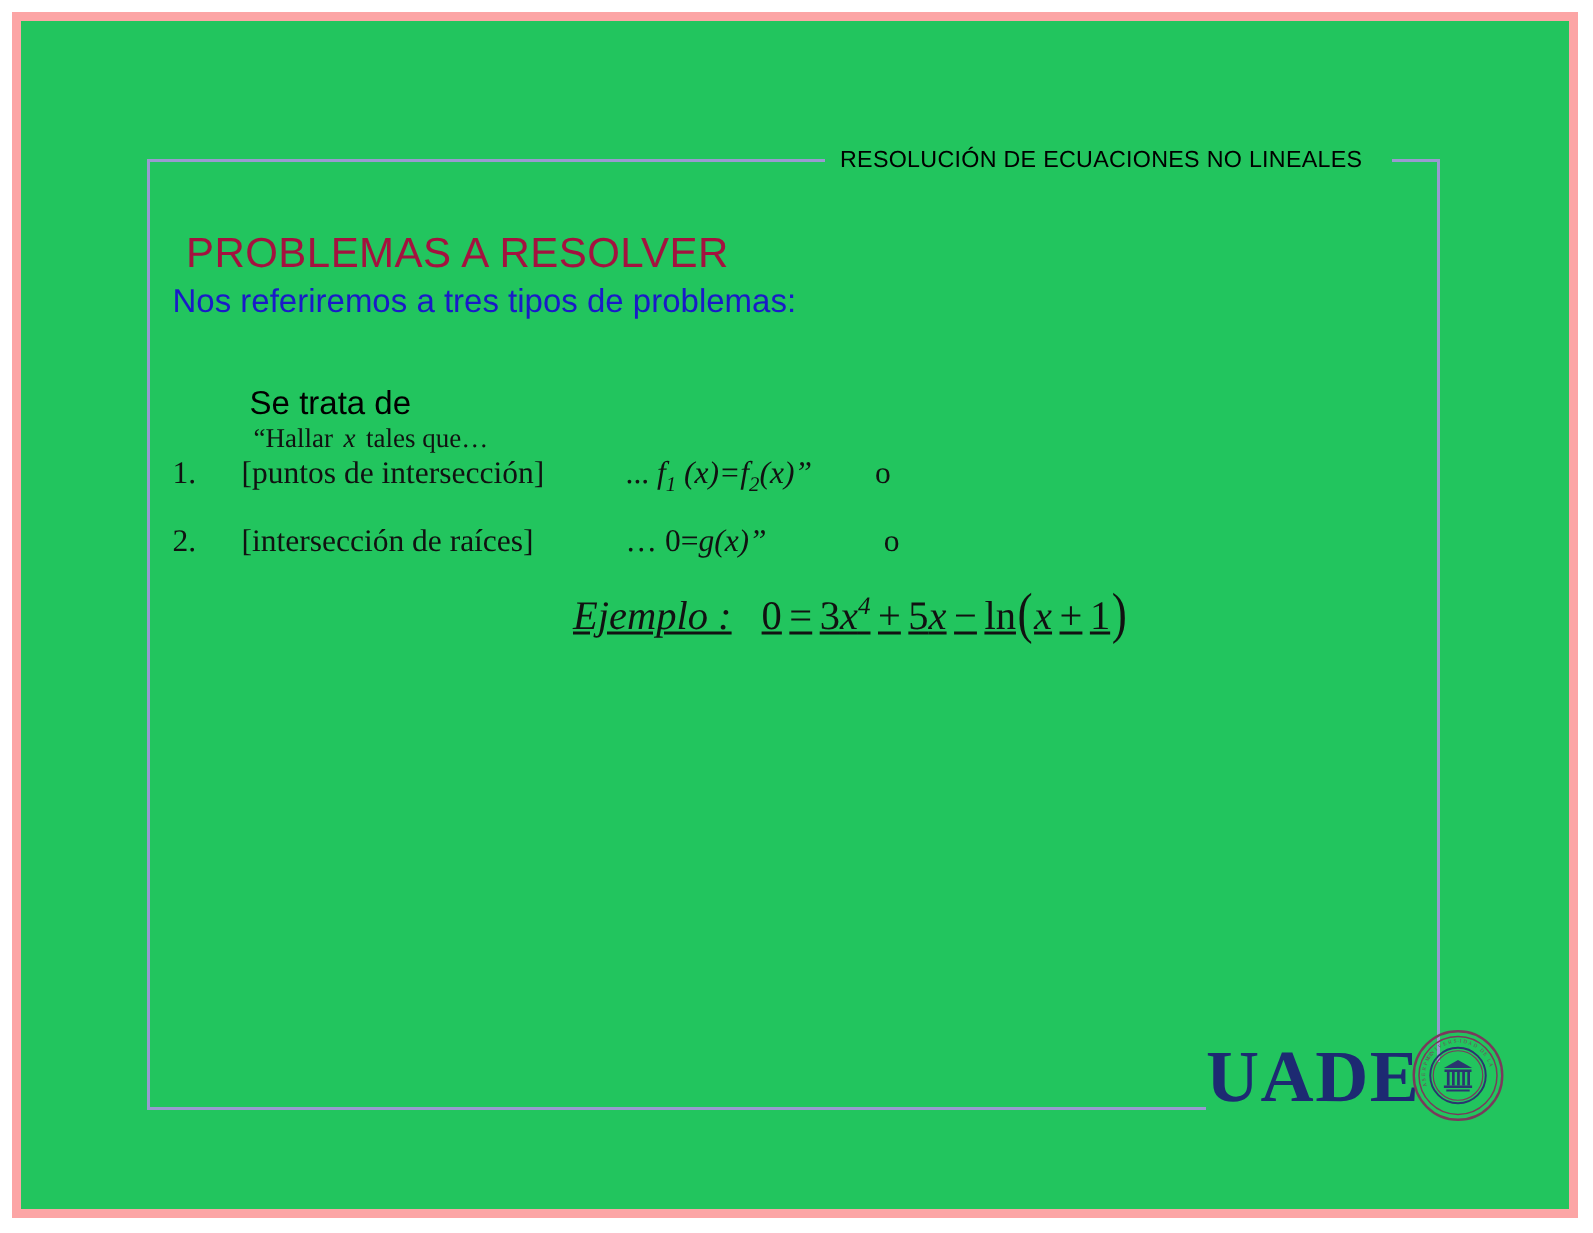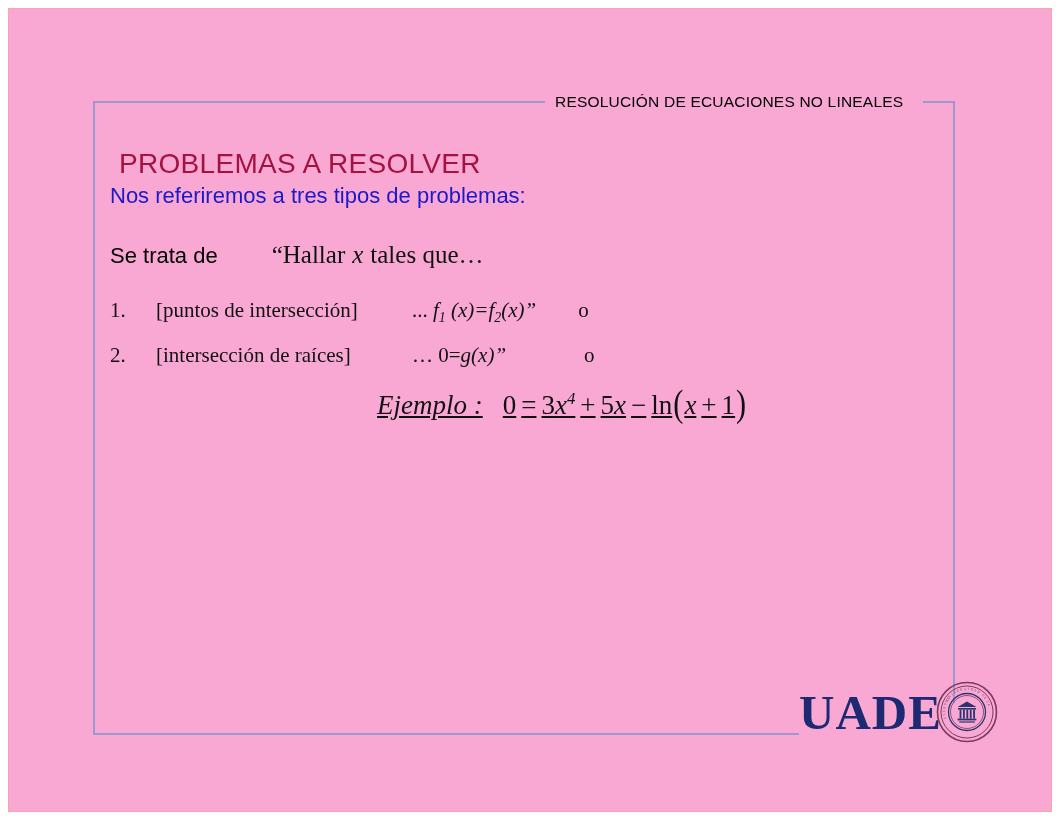--- a/index.html
+++ b/index.html
@@ -16,22 +16,22 @@
   }
 
   
   #slide-page {
     position: absolute;
     left: 8px;
     top: 8px;
     width: 1044px;
     height: 804px;
     box-sizing: border-box;
-    border: 1px solid #fca5a5;
-    background: #f9a8d4;
+    border: 6px solid #fca5a5;
+    background: #22c55e;
   }
 
   
   .frame-line { position: absolute; background: #9a9ad0; }
 
   #frame-left   { left: 84px;  top: 92px;  width: 2px;  height: 634px; }
   #frame-bottom { left: 84px;  top: 724px; width: 706px; height: 2px; }
   #frame-right  { left: 944px; top: 92px;  width: 2px;  height: 602px; }
   #frame-top-left  { left: 84px;  top: 92px; width: 452px; height: 2px; }
   #frame-top-right { left: 914px; top: 92px; width: 32px;  height: 2px; }
@@ -65,32 +65,33 @@
     top: 174px;
     font-size: 22px;
     color: #1a1ac8;
     white-space: nowrap;
   }
 
   
   #intro-line {
     position: absolute;
     left: 101px;
-    top: 232px;
-    white-space: nowrap;
-    display: flex;
-    align-items: flex-end;
+    top: 242px;
+    white-space: nowrap;
+    display: flex;
+    align-items: center;
+    flex-direction: column;
   }
   #intro-lead {
     font-size: 22px;
     color: #000000;
   }
   #intro-quote {
     font-family: "Liberation Serif", serif;
-    font-size: 25px;
+    font-size: 18px;
     color: #111111;
     margin-left: 54px;
   }
   #intro-quote .mvar {
     font-style: italic;
     padding: 0 7px;
   }
 
   
   .problem-row {

